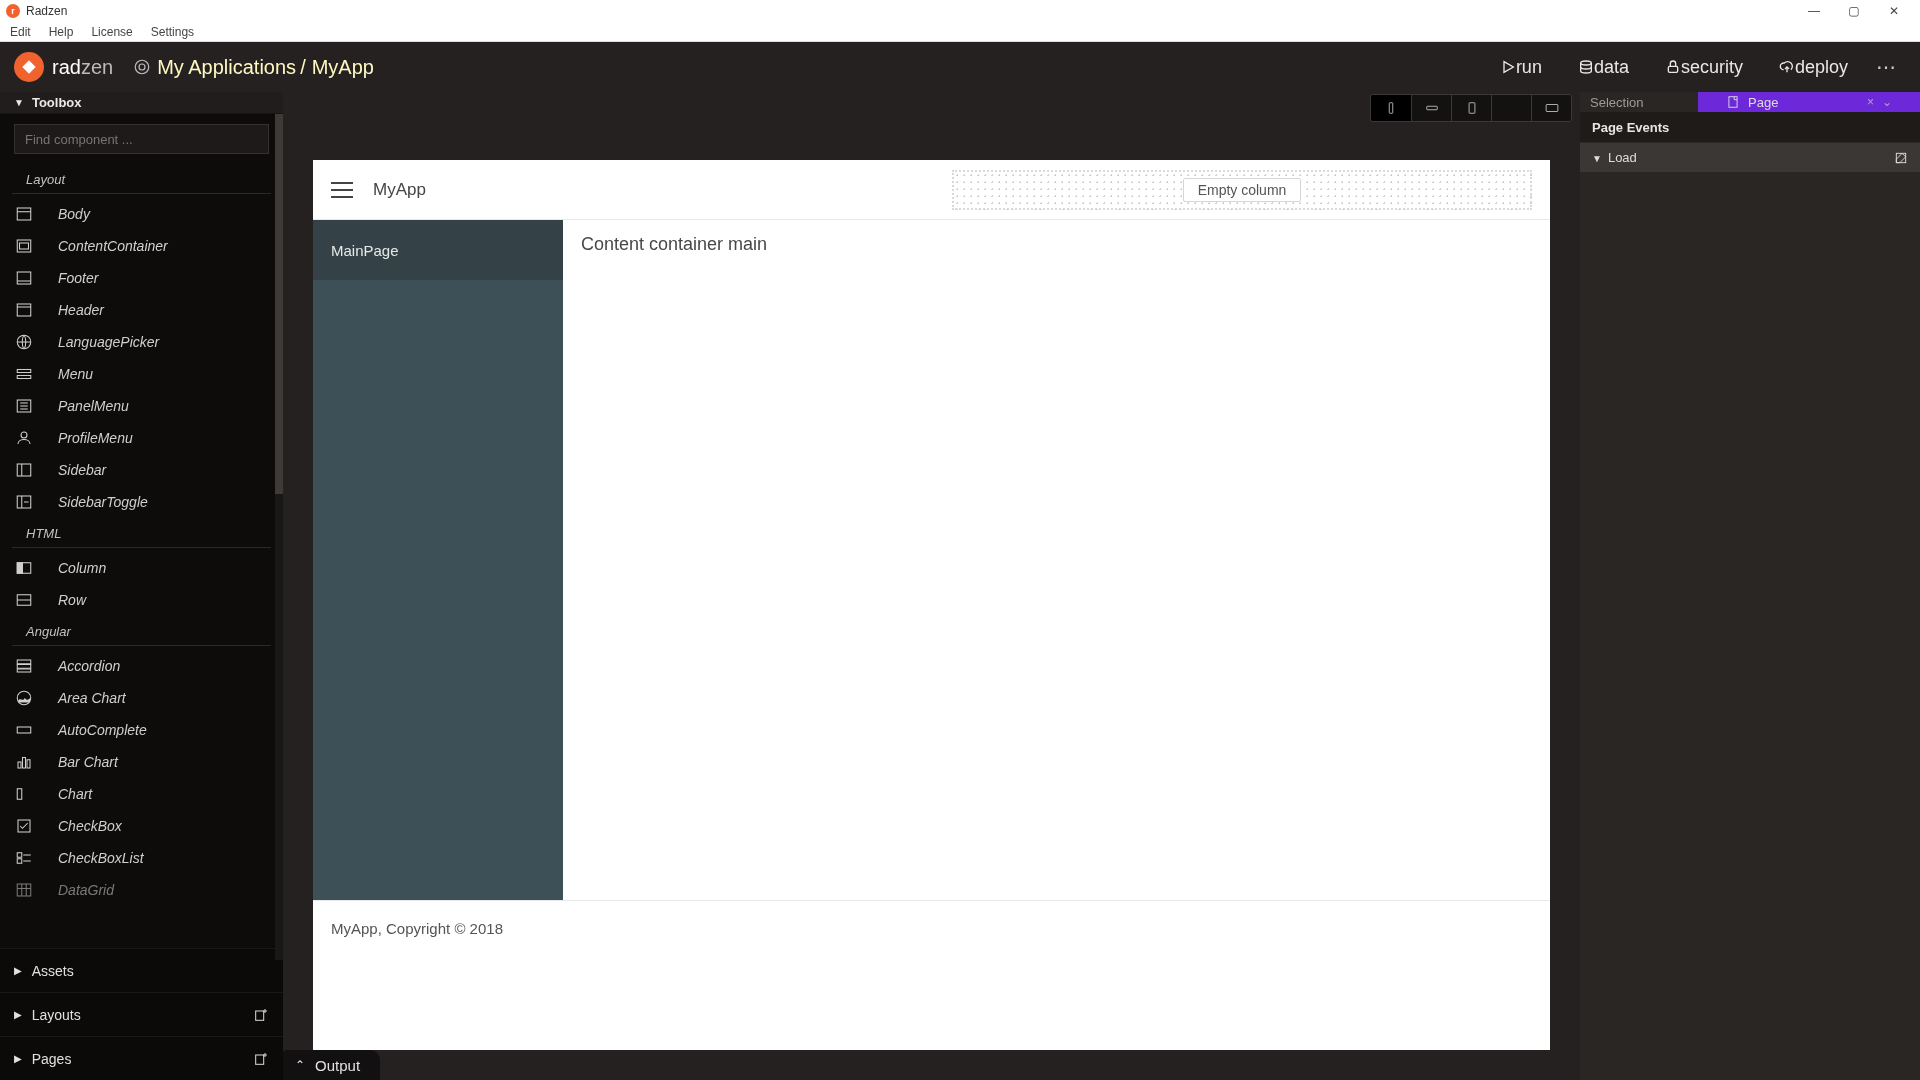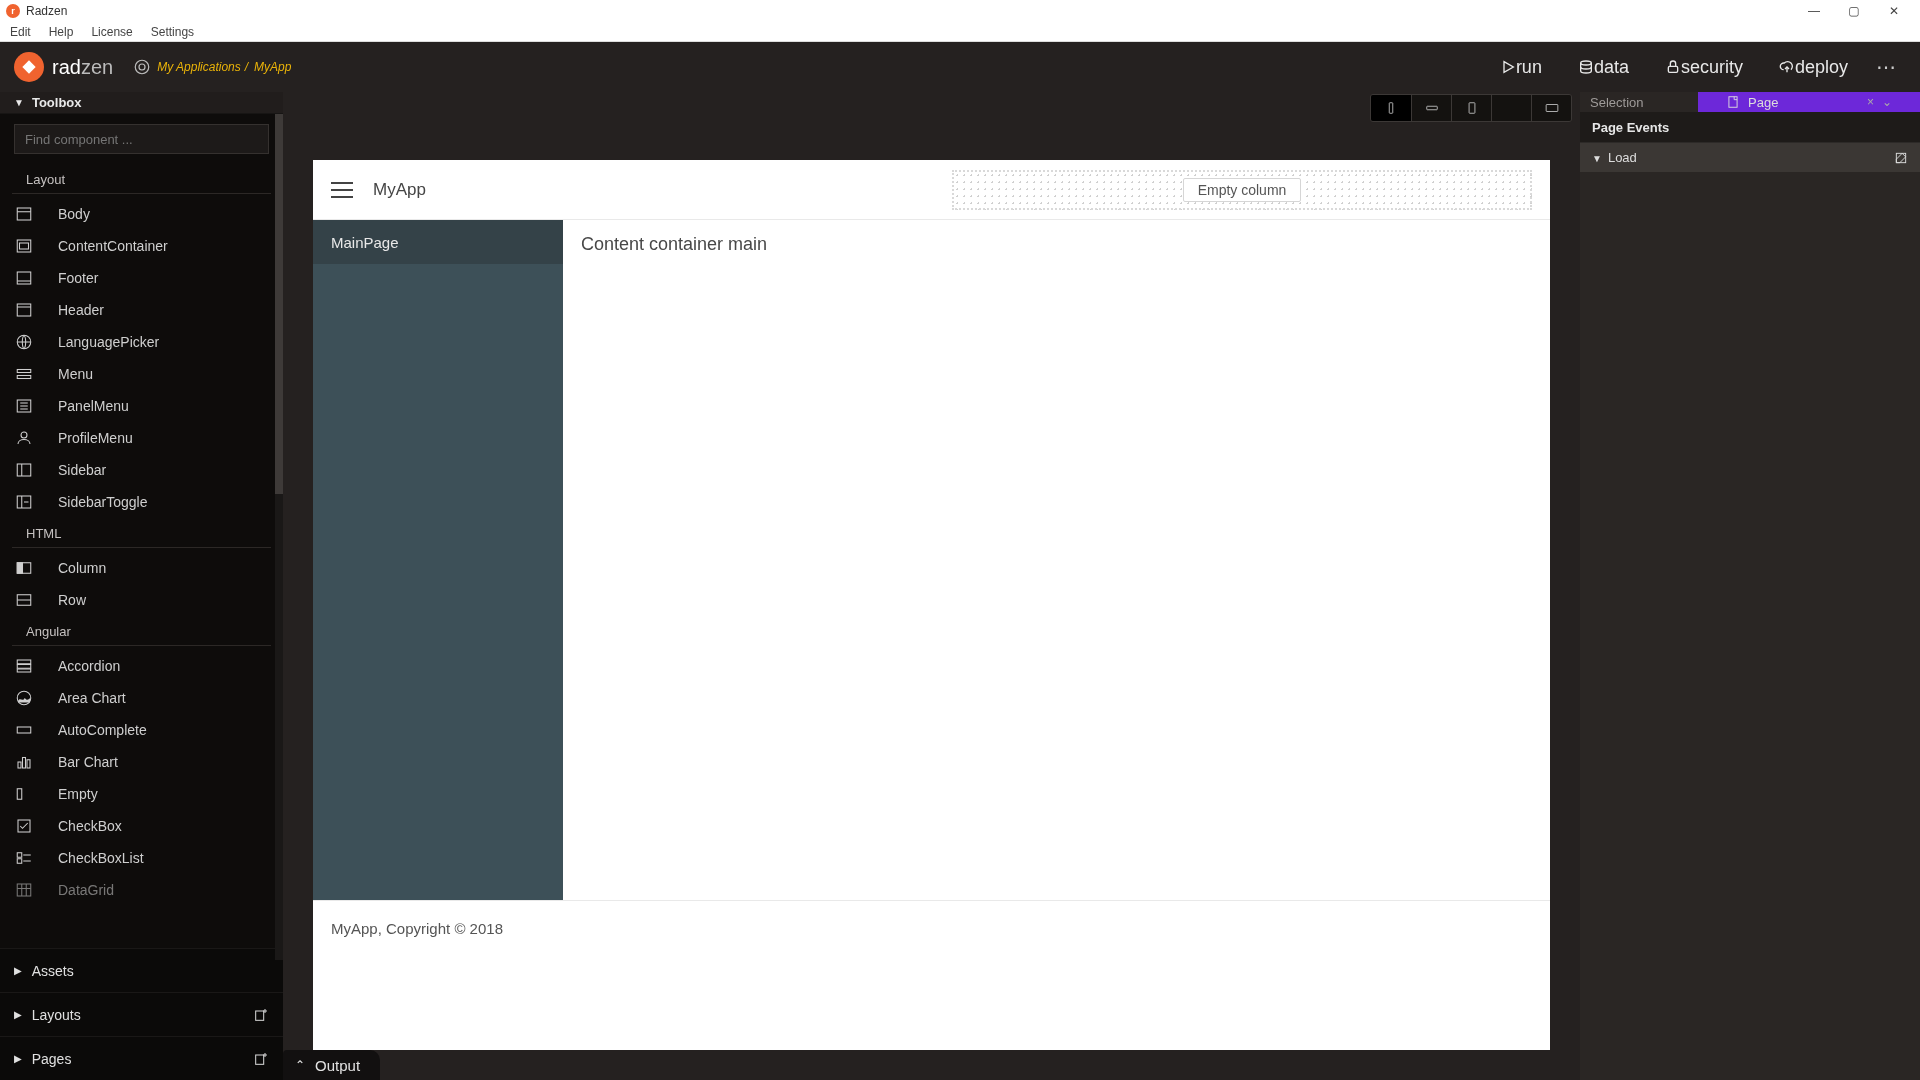--- a/index.html
+++ b/index.html
@@ -18,21 +18,21 @@
 
 .topbar { height:50px; background:#252120; display:flex; align-items:center; padding:0 14px; color:#dcdcdc; font-size:15px; }
 .topbar .brand { display:flex; align-items:center; gap:8px; margin-right:20px; }
 .topbar .brand .circle { width:30px; height:30px; border-radius:50%; background:#f0632f; display:flex; align-items:center; justify-content:center; }
 .topbar .brand .circle svg { width:16px; height:16px; }
 .topbar .brand .name { color:#eee; font-size:20px; }
 .topbar .brand .name .rad { color:#fff; }
 .topbar .brand .name .zen { color:#bbb; }
 .topbar .crumb-sep { margin-left:4px; margin-right:6px; }
 .topbar .crumb-icon { margin-right:6px; display:inline-flex; }
-.topbar .crumb { color:#eab308; font-size:12px;font-style:italic; }
+.topbar .crumb { color:#fef9c3; font-size:20px; }
 .topbar .spacer { flex:1; }
 .topbar .action { display:flex; align-items:center; color:#e8e8e8; font-size:18px; padding:0 18px; }
 .topbar .action svg { width:16px; height:16px; }
 .topbar .more { font-size:20px; padding:0 10px; color:#ccc; }
 
 
 .mainrow { display:flex; height:calc(1080px - 22px - 20px - 50px); }
 
 
 .toolbox { width:283px; background:#0e0c0b; color:#d0d0d0; display:flex; flex-direction:column; font-size:13px; position:relative; }
@@ -42,21 +42,21 @@
 .toolbox .section-head .tri { margin-right:8px; font-size:10px; }
 .toolbox .searchwrap { padding:10px 14px; }
 .toolbox .search { width:100%; height:30px; background:#1d1a19; border:1px solid #35312f; color:#bbb; padding:0 10px; font-size:13px; outline:none; }
 .toolbox .subhead { padding:8px 14px 6px; color:#c5c1c0; font-size:13px; border-bottom:1px solid #2c2826; margin:0 12px 4px; }
 .toolbox .item { display:flex; align-items:center; gap:24px; height:32px; padding:0 14px; color:#cfcfcf; font-size:14px; }
 .toolbox .icon { width:20px; height:20px; display:flex; align-items:center; justify-content:center; }
 .toolbox .icon svg { width:18px; height:18px; stroke:#cfcfcf; fill:none; stroke-width:1.4; }
 .toolbox .bottom { margin-top:auto; }
 .toolbox .bigitem { height:44px; display:flex; align-items:center; padding:0 14px; color:#e0e0e0; font-size:14px; background:#0b0a09; border-top:1px solid #1a1817; justify-content:space-between;}
 .toolbox .bigitem .lft { display:flex; align-items:center; gap:10px;}
-.toolbox .components-scroll { overflow:hidden; flex:1 1 auto; }
+.toolbox .components-scroll { overflow:hidden; flex:1 1 auto;font-style:italic; }
 
 
 .center { flex:1; background:#252120; display:flex; flex-direction:column; position:relative;}
 .device-row { height:28px; display:flex; justify-content:flex-end; align-items:center; padding:4px 8px 0; gap:6px;}
 .device-grp { display:flex; border:1px solid #3c3836; border-radius:3px; overflow:hidden; }
 .device-grp .dv { width:40px; height:26px; display:flex; align-items:center; justify-content:center; background:#141210; border-left:1px solid #3c3836; }
 .device-grp .dv:first-child { border-left:none; }
 .device-grp .dv svg { width:18px; height:14px; stroke:#cfcfcf; fill:none; stroke-width:1.4;}
 .device-grp .dv.active { background:#000; }
 
@@ -65,21 +65,21 @@
 
 .app-header { height:60px; border-bottom:1px solid #e9e9e9; display:flex; align-items:center; padding:0 18px; gap:20px; }
 .app-header .hamb { width:22px; height:16px; display:flex; flex-direction:column; justify-content:space-between; }
 .app-header .hamb span { height:2px; background:#444; }
 .app-header .title { color:#454545; font-size:17px; }
 .app-header .empty-area { margin-left:auto; width:580px; height:40px; border:2px dotted #d9d9d9; background-image:radial-gradient(#d0d0d0 1px,transparent 1px); background-size:7px 7px; display:flex; align-items:center; justify-content:center; }
 .app-header .empty-area .pill { background:#fff; border:1px solid #d6d6d6; border-radius:2px; padding:3px 14px; font-size:14px; color:#555; }
 
 .app-body { display:flex; height:680px; }
 .app-side { width:250px; background:#3d5058; color:#e8e8e8; }
-.app-side .mp { height:44px; display:flex; align-items:center; padding:0 18px; background:#344248; font-size:15px; }
+.app-side .mp { height:60px; display:flex; align-items:center; padding:0 18px; background:#344248; font-size:15px; }
 .app-main { flex:1; padding:14px 18px; color:#484848; font-size:18px; }
 .app-footer { height:56px; border-top:1px solid #e9e9e9; display:flex; align-items:center; padding:0 18px; color:#555; font-size:15px; }
 
 .output-tab { position:absolute; bottom:0; left:283px; height:30px; background:#121010; color:#e2e2e2; font-size:15px; display:flex; align-items:center; padding:0 20px 0 12px; border-top-left-radius:4px; border-top-right-radius:10px; gap:10px;}
 .output-tab .chev { font-size:12px; }
 
 
 .props { width:340px; background:#2a2624; color:#c9c6c4; font-size:13px; display:flex; flex-direction:column;}
 .selrow { height:20px; display:flex; align-items:stretch; }
 .selrow .lbl { flex:0 0 118px; padding:0 10px; color:#9f9b99; display:flex; align-items:center; background:#2a2624;}
@@ -320,21 +320,21 @@
               <rect x="10" y="6" width="4" height="14"></rect>
               <rect x="16" y="9" width="4" height="11"></rect>
             </svg>
           </span>
           <span>Bar Chart</span>
         </div>
       <div class="item">
           <span class="icon">
             <svg viewBox="0 0 24 24">&lt;​rect x="3" y="5" width="18" height="14"/&gt;<rect x="3" y="5" width="6" height="14"></rect></svg>
           </span>
-          <span>Empty</span>
+          <span>Chart</span>
         </div>
       <div class="item">
           <span class="icon">
             <svg viewBox="0 0 24 24">
               <rect x="4" y="4" width="16" height="16"></rect>
               <path d="M7 12l3 3 7-7"></path>
             </svg>
           </span>
           <span>CheckBox</span>
         </div>

